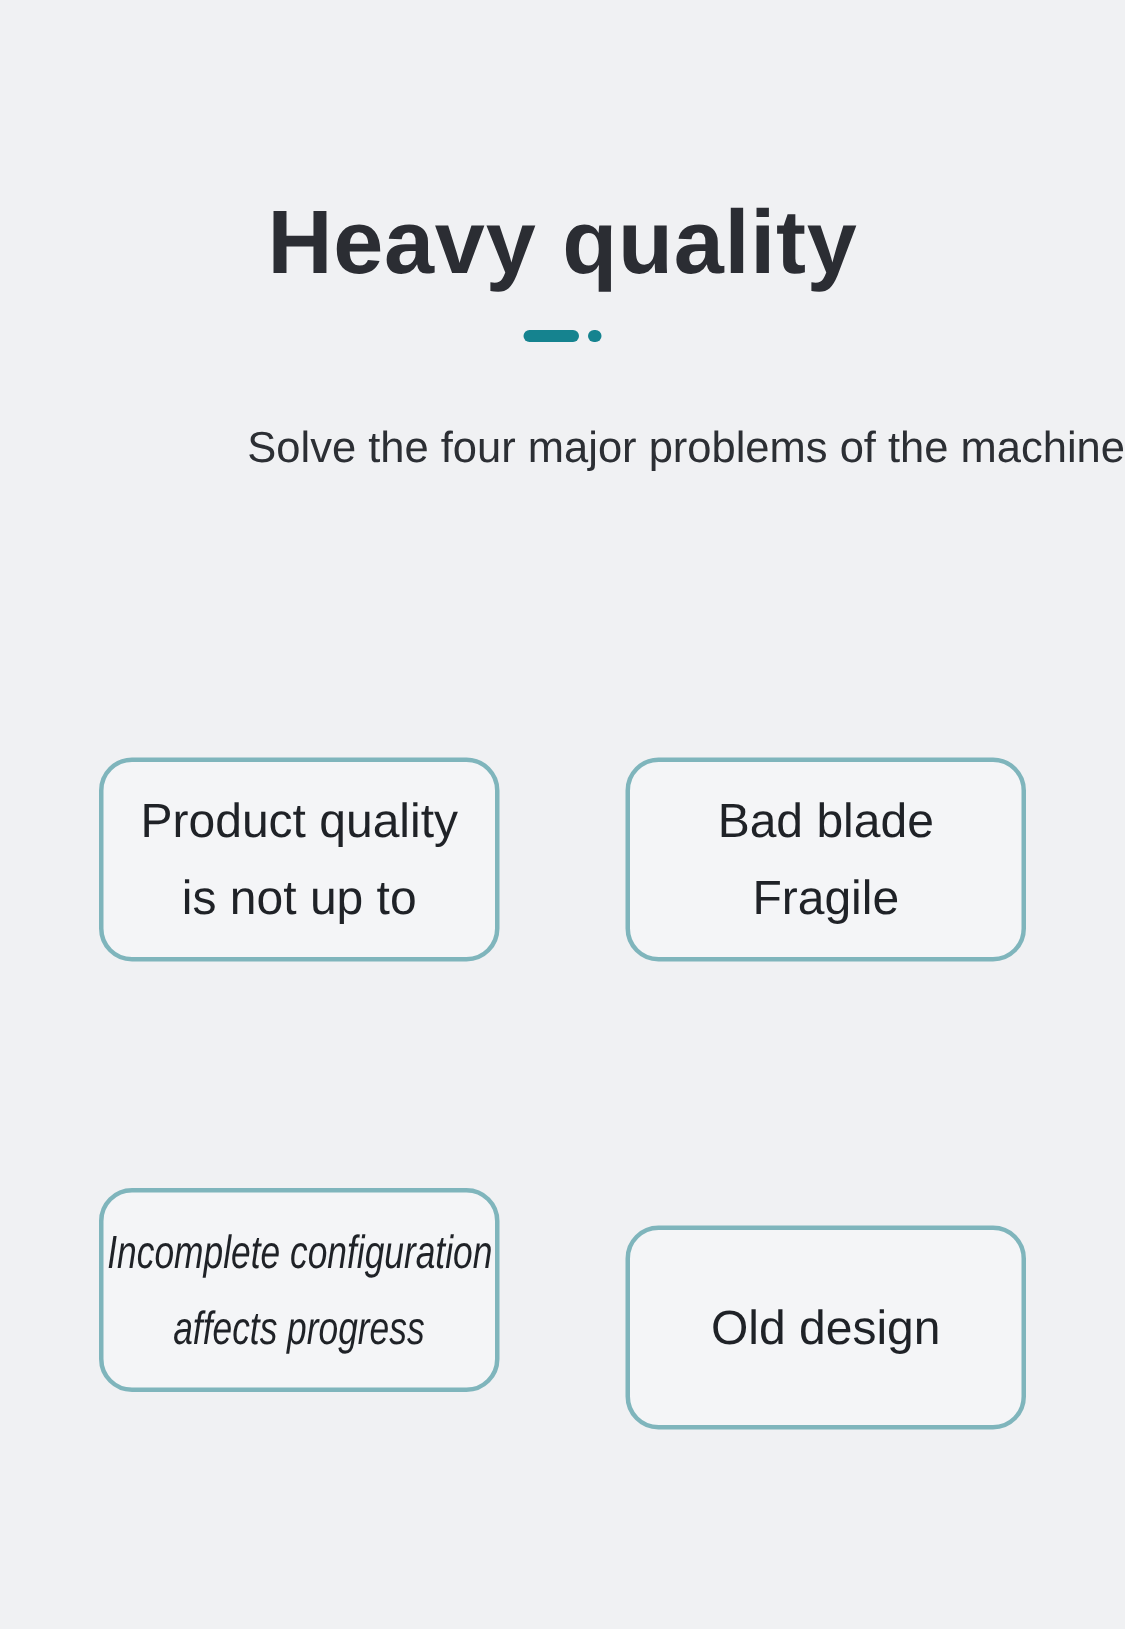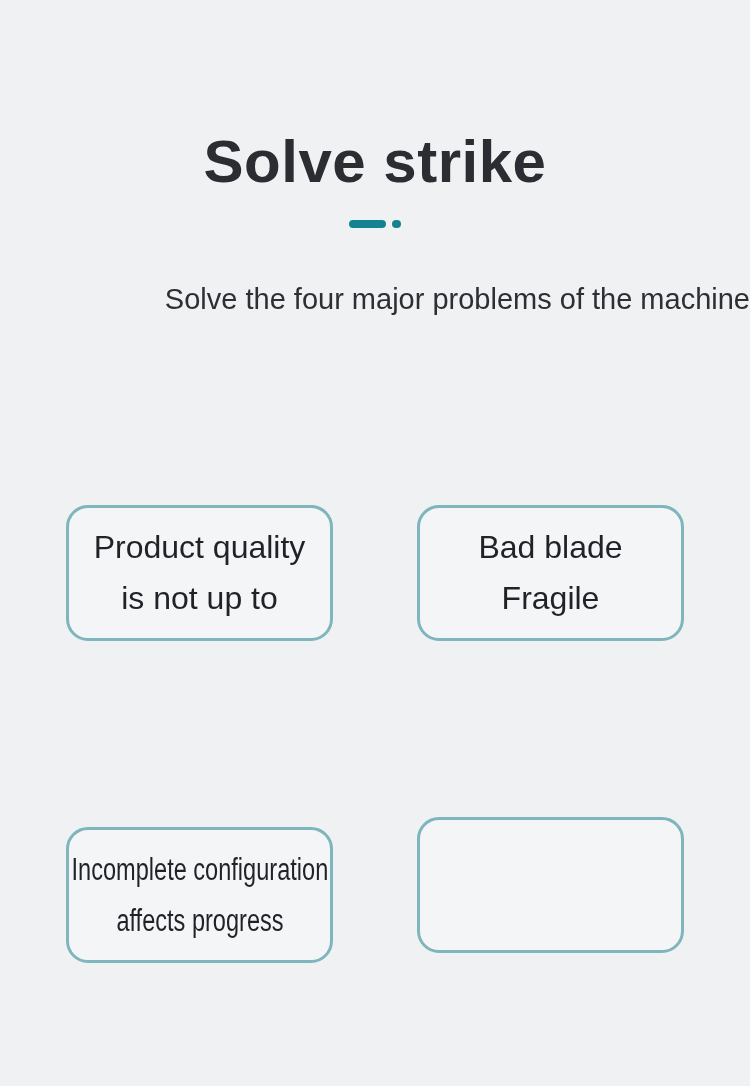--- a/index.html
+++ b/index.html
@@ -90,29 +90,29 @@
     white-space: nowrap;
   }
   .card .line.condensed {
     display: inline-block;
     font-size: 31px;
     transform: scaleX(0.76);
     transform-origin: 50% 50%;
   }
   .card.pos-tl { left: 66px;  top: 505px; }
   .card.pos-tr { left: 417px; top: 505px; }
-  .card.pos-bl { left: 66px;  top: 827px; }
+  .card.pos-bl { left: 66px;  top: 792px; font-style: italic; }
   .card.pos-br { left: 417px; top: 817px; }
 </style>
 </head>
 <body>
 
 <div class="canvas" style="--page-bg: #f0f1f3; --accent: #15838f; --card-border: #7fb5bc;">
 
-  <div class="title">Solve strike</div>
+  <div class="title">Heavy quality</div>
 
   <div class="title-accent">
     <span class="accent-bar"></span>
     <span class="accent-dot"></span>
   </div>
 
   <div class="subtitle">Solve the four major problems of the machine</div>
 
   <div class="card pos-tr">
     <span class="line">Bad blade</span>
@@ -123,15 +123,16 @@
     <span class="line">Product quality</span>
     <span class="line">is not up to</span>
   </div>
 
   <div class="card pos-bl">
     <span class="line condensed">Incomplete configuration</span>
     <span class="line condensed">affects progress</span>
   </div>
 
   <div class="card pos-br">
+    <span class="line">Old design</span>
   </div>
 
 </div>
 
 </body></html>

